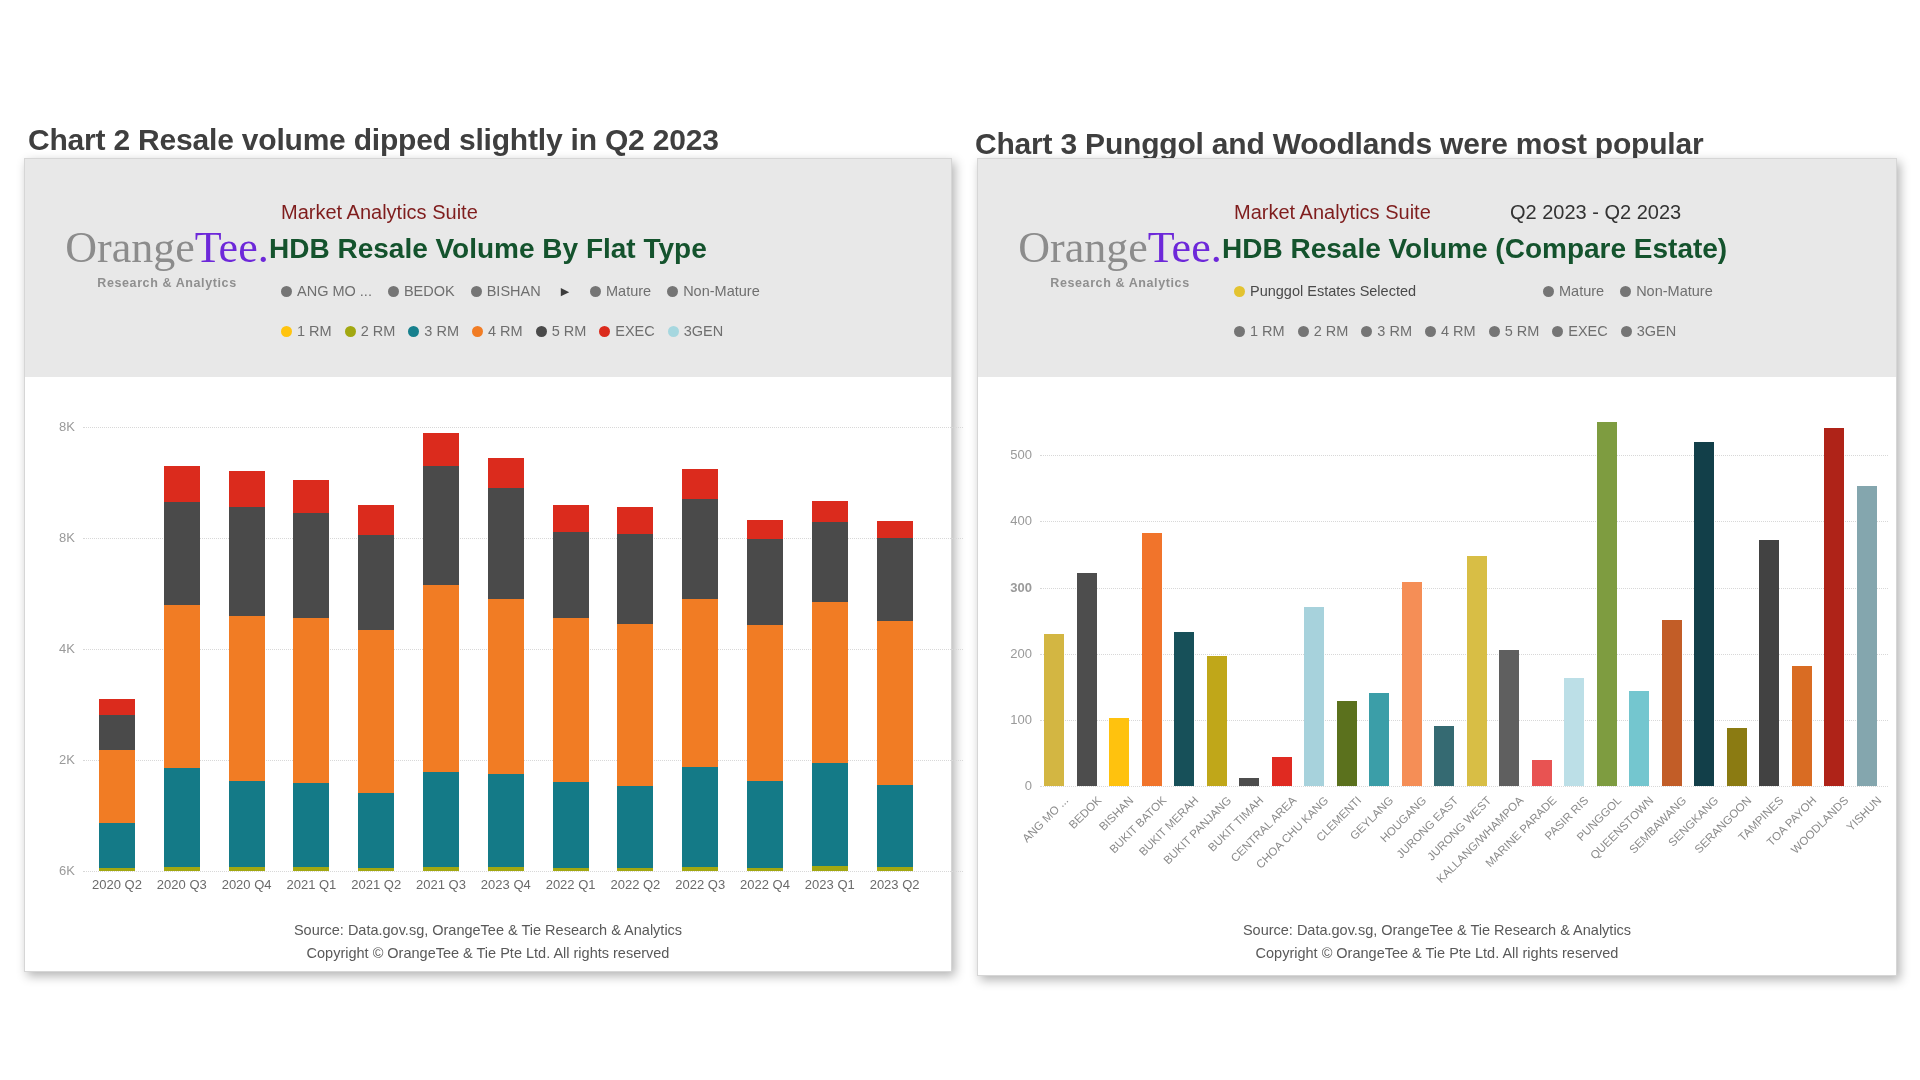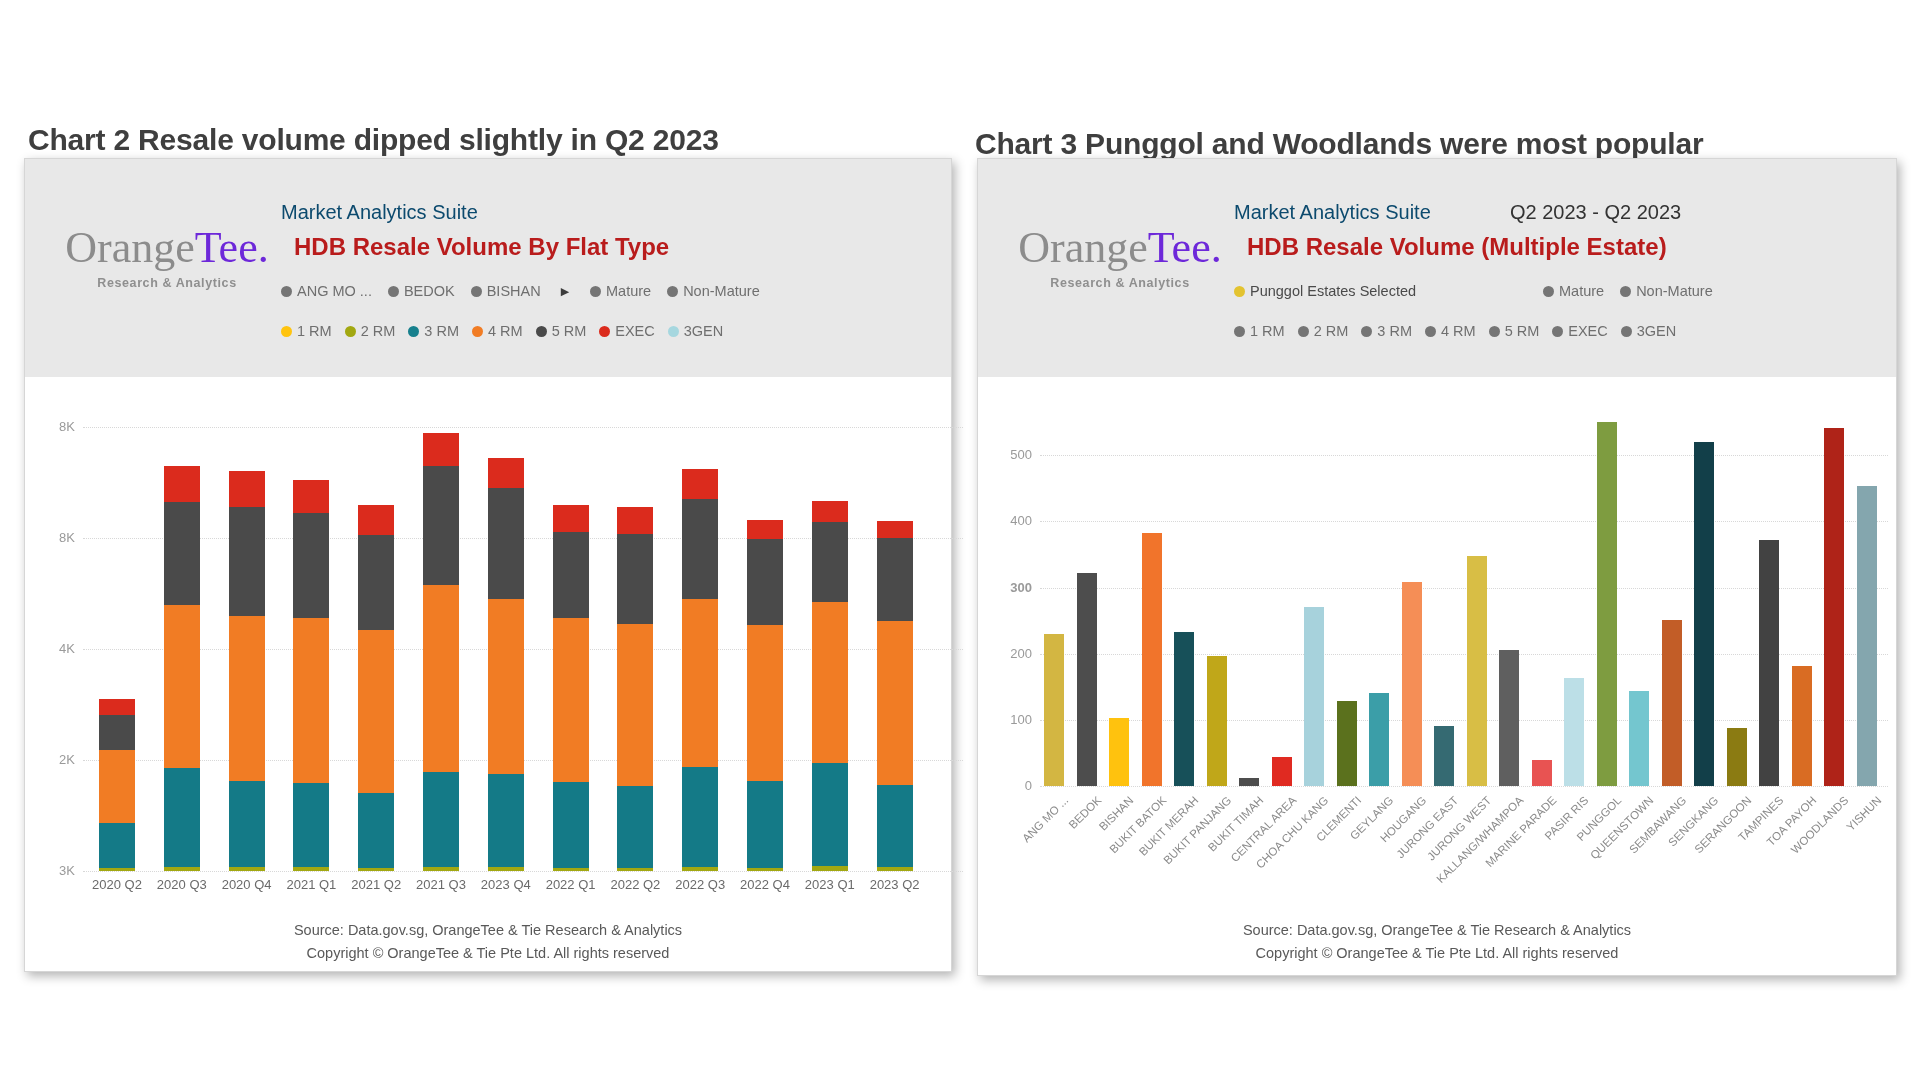--- a/index.html
+++ b/index.html
@@ -15,23 +15,23 @@
     box-shadow:3px 4px 10px rgba(0,0,0,0.30);
   }
   .panel-header{
     position:absolute;top:0;left:0;right:0;height:218px;background:#E8E8E8;
   }
   .brand{position:absolute;left:26px;top:66px;width:232px;text-align:center;}
   .brand-line{font-family:"Liberation Serif",serif;font-size:44px;line-height:1.05;white-space:nowrap;}
   .brand-gray{color:#8C8C8C;}
   .brand-orange{color:#6d28d9;}
   .brand-sub{margin-top:5px;font-size:12.5px;font-weight:bold;color:#8F8F8F;letter-spacing:0.6px;}
-  .suite{position:absolute;left:256px;top:42px;font-size:20px;color:#0c4a6e;}
+  .suite{position:absolute;left:256px;top:42px;font-size:20px;color:#7f1d1d;}
   .date-range{position:absolute;left:532px;top:42px;font-size:20px;color:#333333;white-space:nowrap;}
-  .chart-title{position:absolute;left:269px;top:74px;font-size:24px;font-weight:bold;color:#b91c1c;white-space:nowrap;}
+  .chart-title{position:absolute;left:244px;top:74px;font-size:28px;font-weight:bold;color:#14532d;white-space:nowrap;}
   .legend-row{position:absolute;left:256px;display:flex;align-items:center;white-space:nowrap;}
   .row1{top:124px;}
   .row2{top:164px;}
   .maturity{position:absolute;left:565px;top:124px;display:flex;align-items:center;white-space:nowrap;}
   .leg-item{display:inline-flex;align-items:center;margin-right:16px;font-size:14.5px;color:#6F6F6F;}
   .leg-item.tight{margin-right:13px;}
   .dot{width:11px;height:11px;border-radius:50%;background:#757575;display:inline-block;margin-right:5px;flex:none;}
   .scroll-arrow{font-size:11px;color:#3C3C3C;margin-left:4px;margin-right:22px;}
   .sel-label{font-size:14.5px;color:#4A4A4A;}
   .plot{position:absolute;}
@@ -112,21 +112,21 @@
             <span>EXEC</span>
           </span>
           <span class="leg-item tight">
             <span class="dot" style="background: rgb(166, 215, 223);"></span>
             <span>3GEN</span>
           </span>
         </div>
     </header>
     <div class="plot" id="plot-left" style="left:58px;top:268px;width:880px;height:444px;">
         <div class="gridline" style="top: 444px;"></div>
-        <div class="ytick" style="left: -52px; top: 436px;">3K</div>
+        <div class="ytick" style="left: -52px; top: 436px;">6K</div>
         <div class="gridline" style="top: 333px;"></div>
         <div class="ytick" style="left: -52px; top: 325px;">2K</div>
         <div class="gridline" style="top: 222px;"></div>
         <div class="ytick" style="left: -52px; top: 214px;">4K</div>
         <div class="gridline" style="top: 111px;"></div>
         <div class="ytick" style="left: -52px; top: 103px;">8K</div>
         <div class="gridline" style="top: 0px;"></div>
         <div class="ytick" style="left: -52px; top: -8px;">8K</div>
         <div class="seg" style="left: 16px; width: 36px; bottom: 0px; height: 2.775px; background: rgb(162, 168, 17);"></div>
         <div class="seg" style="left: 16px; width: 36px; bottom: 2.775px; height: 45.51px; background: rgb(20, 122, 135);"></div>
@@ -214,21 +214,21 @@
   </section>
 
   <section class="panel" style="left:977px;top:158px;width:918px;height:816px;">
     <header class="panel-header">
       <div class="brand">
         <div class="brand-line"><span class="brand-gray">Orange</span><span class="brand-orange">Tee.</span></div>
         <div class="brand-sub">Research &amp; Analytics</div>
       </div>
       <div class="suite">Market Analytics Suite</div>
       <div class="date-range">Q2 2023 - Q2 2023</div>
-      <div class="chart-title">HDB Resale Volume (Multiple Estate)</div>
+      <div class="chart-title">HDB Resale Volume (Compare Estate)</div>
       <div class="legend-row row1">
         <span class="dot" id="sel-dot" style="background: rgb(227, 195, 48);"></span>
         <span class="sel-label">Punggol Estates Selected</span>
       </div>
       <div class="maturity" id="legend-maturity-right">
           <span class="leg-item">
             <span class="dot"></span>
             <span>Mature</span>
           </span>
           <span class="leg-item">

